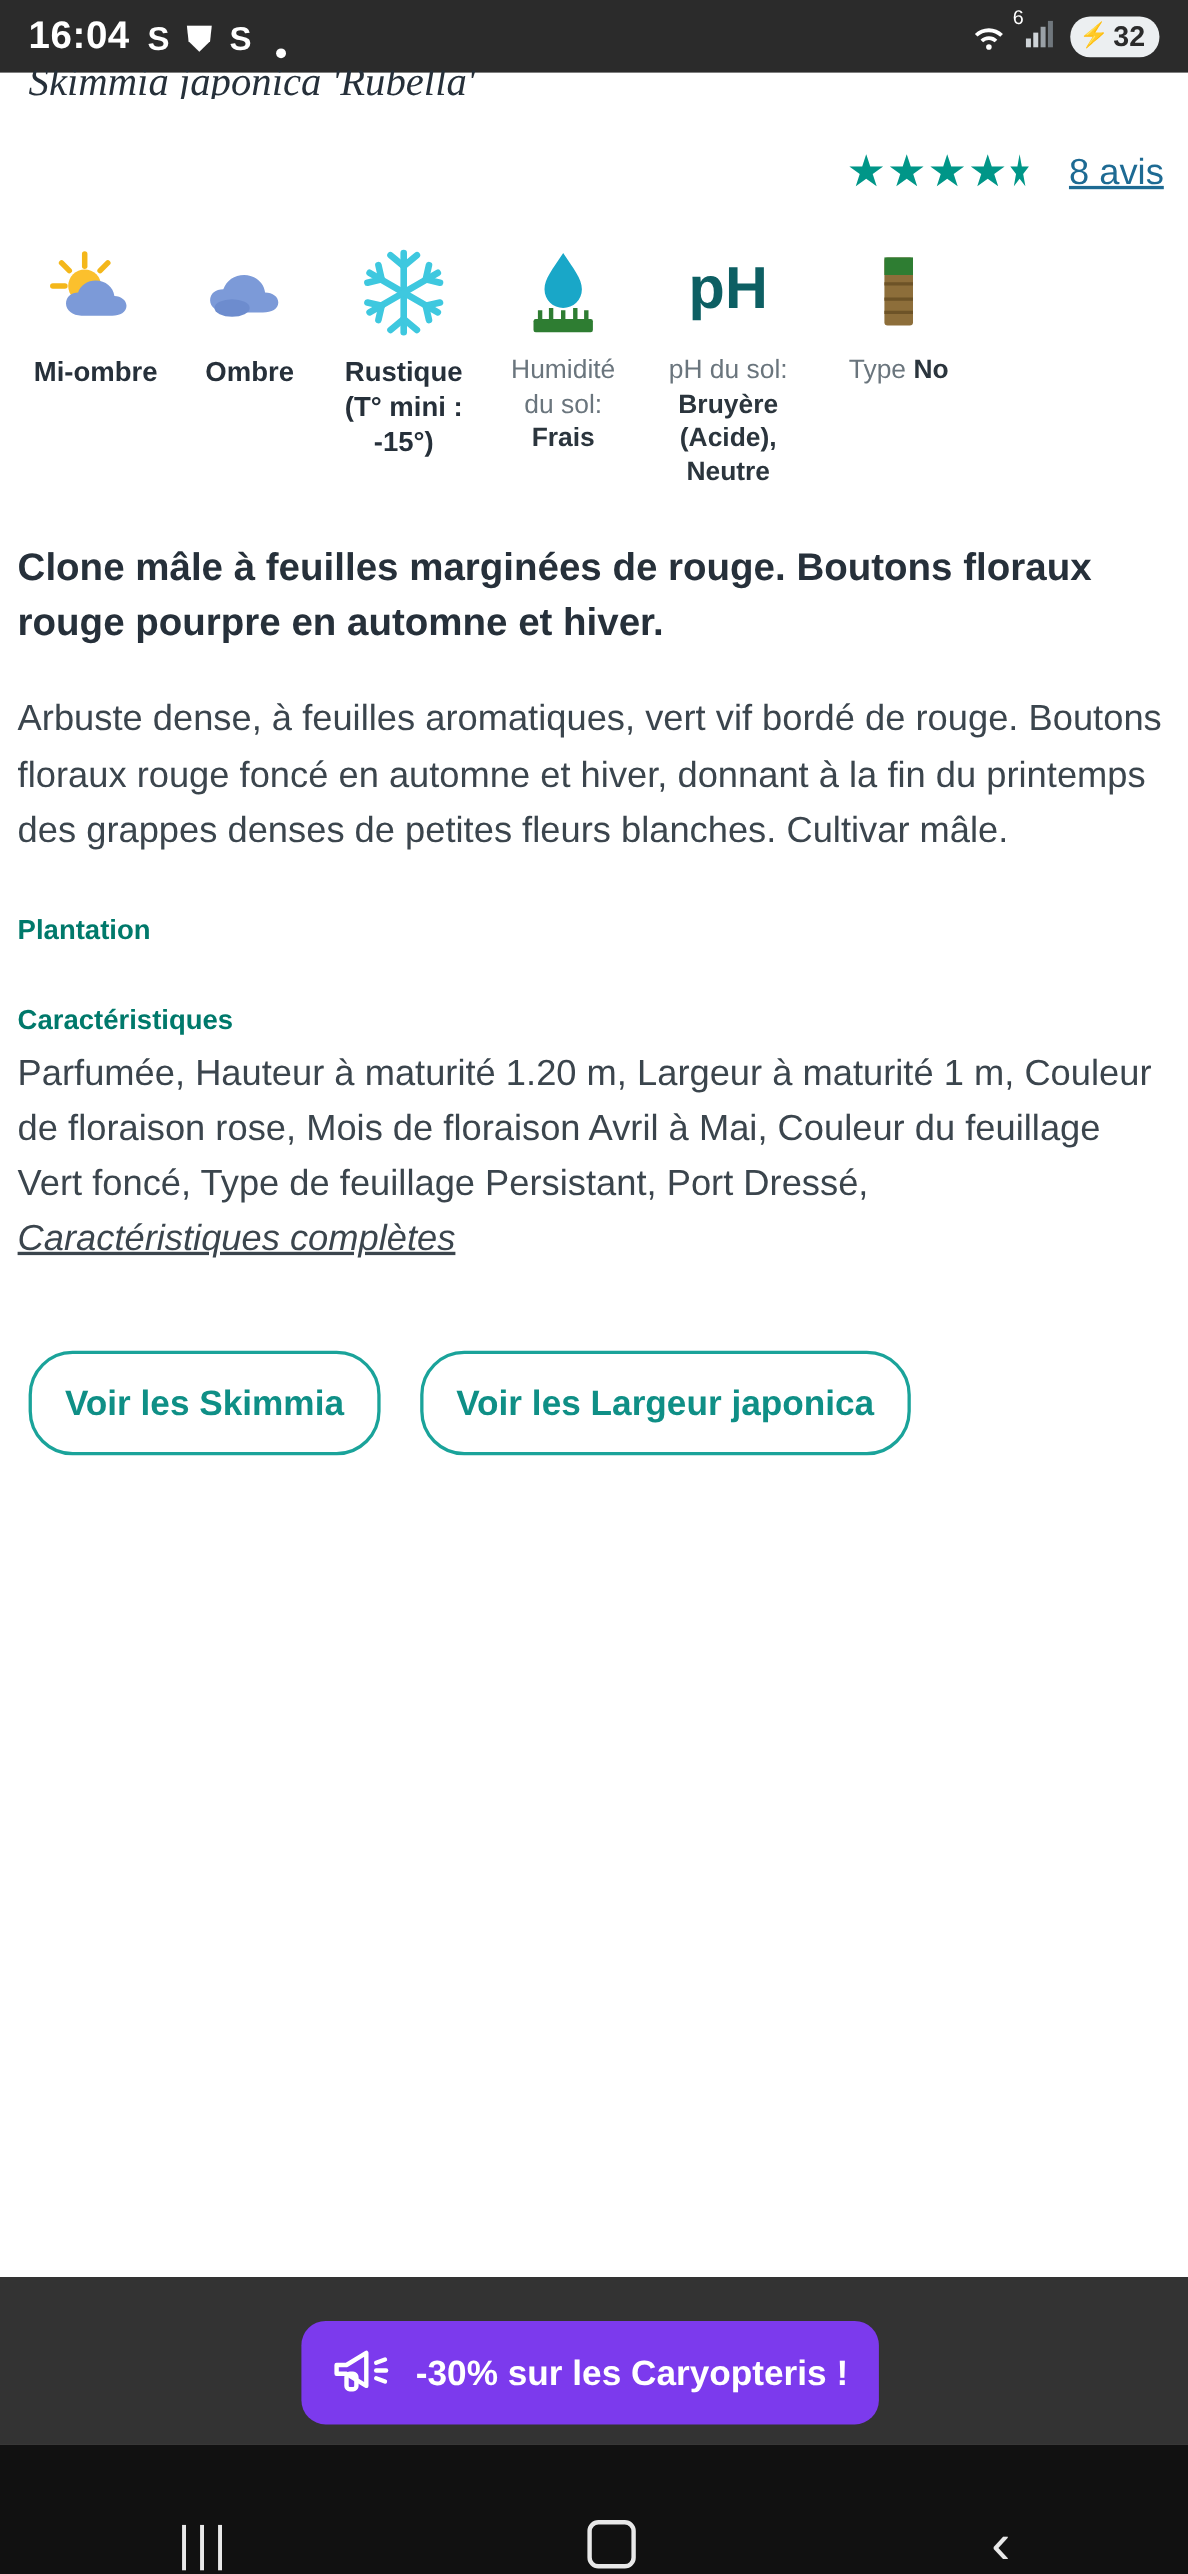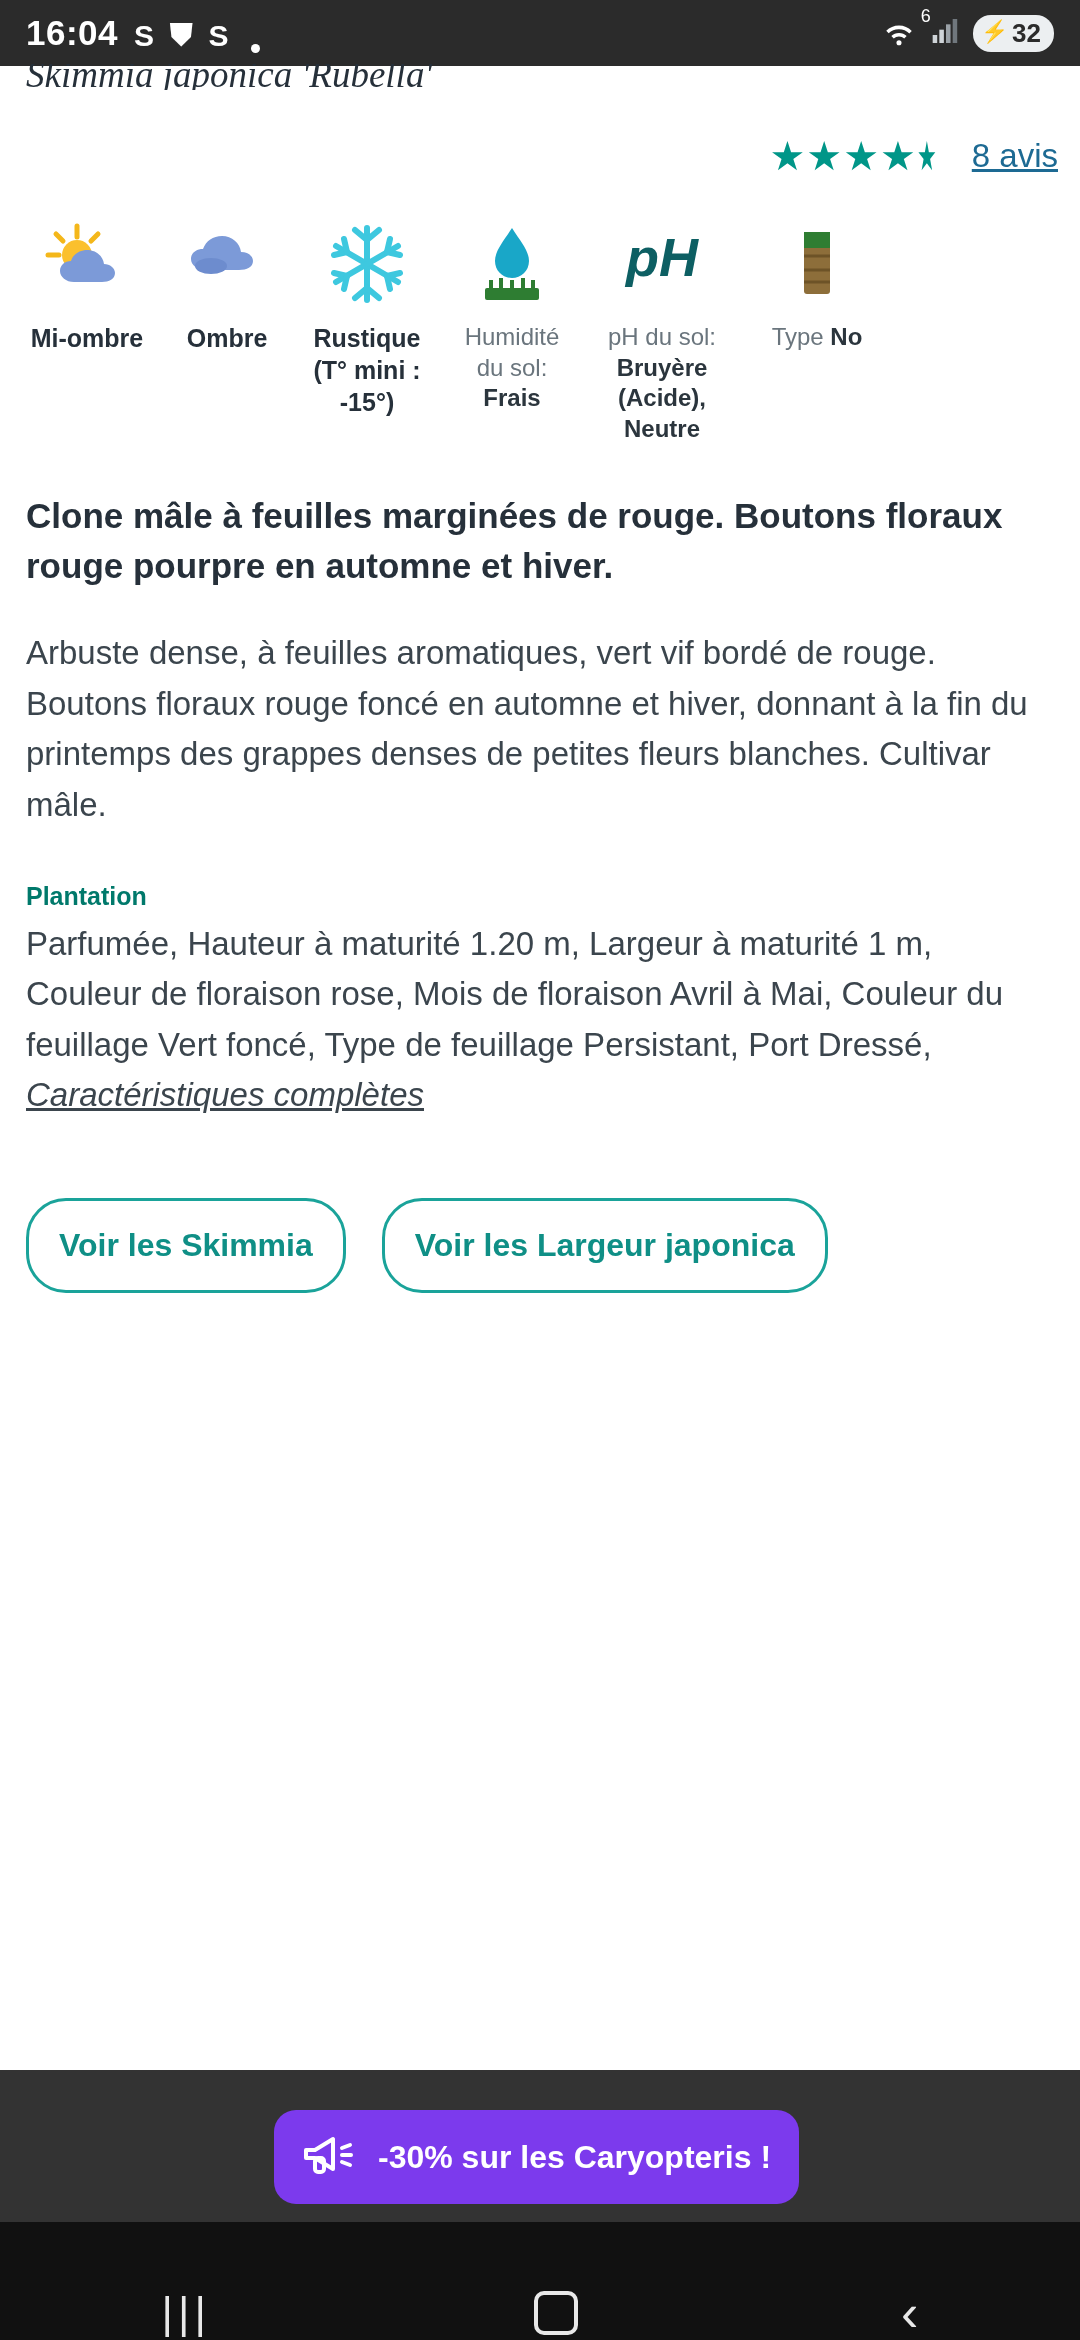--- a/index.html
+++ b/index.html
@@ -111,36 +111,35 @@
   }
   .icon-cell.w1 { width: 150px; }
   .icon-cell.w2 { width: 130px; }
   .icon-cell.w3 { width: 150px; }
   .icon-cell.w4 { width: 140px; }
   .icon-cell.w5 { width: 160px; }
   .icon-cell.w6 { width: 150px; }
   .icon-art {
     height: 88px;
     display: flex;
-    align-items: flex-start;
+    align-items: center;
     justify-content: center;
-    font-style: italic;
   }
   .icon-label {
     font-size: 24px;
     color: #3b464f;
     line-height: 1.28;
     margin-top: 12px;
   }
   .icon-label b { font-weight: bold; color: #2b353d; }
   .icon-label.strong { font-weight: bold; font-size: 25px; color: #26303a; }
   .icon-label.muted { color: #6a757d; }
 
   
-  .body-wrap { padding: 0 26px; }
+  .body-wrap { padding: 0 16px; }
   .lead {
     font-size: 35px;
     font-weight: bold;
     color: #26303a;
     line-height: 1.42;
     margin-top: 46px;
   }
   .para {
     font-size: 33px;
     color: #3b454d;
@@ -379,20 +378,21 @@
       <div class="icon-label muted"><span>Type </span><b>No</b></div>
     </div>
   </div>
 
   <div class="body-wrap">
     <div class="lead">Clone mâle à feuilles marginées de rouge. Boutons floraux rouge pourpre en automne et hiver.</div>
     <div class="para">Arbuste dense, à feuilles aromatiques, vert vif bordé de rouge. Boutons floraux rouge foncé en automne et hiver, donnant à la fin du printemps des grappes denses de petites fleurs blanches. Cultivar mâle.</div>
 
     <div class="sec-title">Plantation</div>
 
+    <div class="sec-title">Caractéristiques</div>
     <div class="sec-body">
       <span>Parfumée, Hauteur à maturité 1.20 m, Largeur à maturité 1 m, Couleur de floraison rose, Mois de floraison Avril à Mai, Couleur du feuillage Vert foncé, Type de feuillage Persistant, Port Dressé,</span>
       <br>
       <a class="inline-link" href="#">Caractéristiques complètes</a>
     </div>
   </div>
 
   <div class="btn-row">
     <button class="pill">Voir les Skimmia</button>
     <button class="pill">Voir les Largeur japonica</button>

